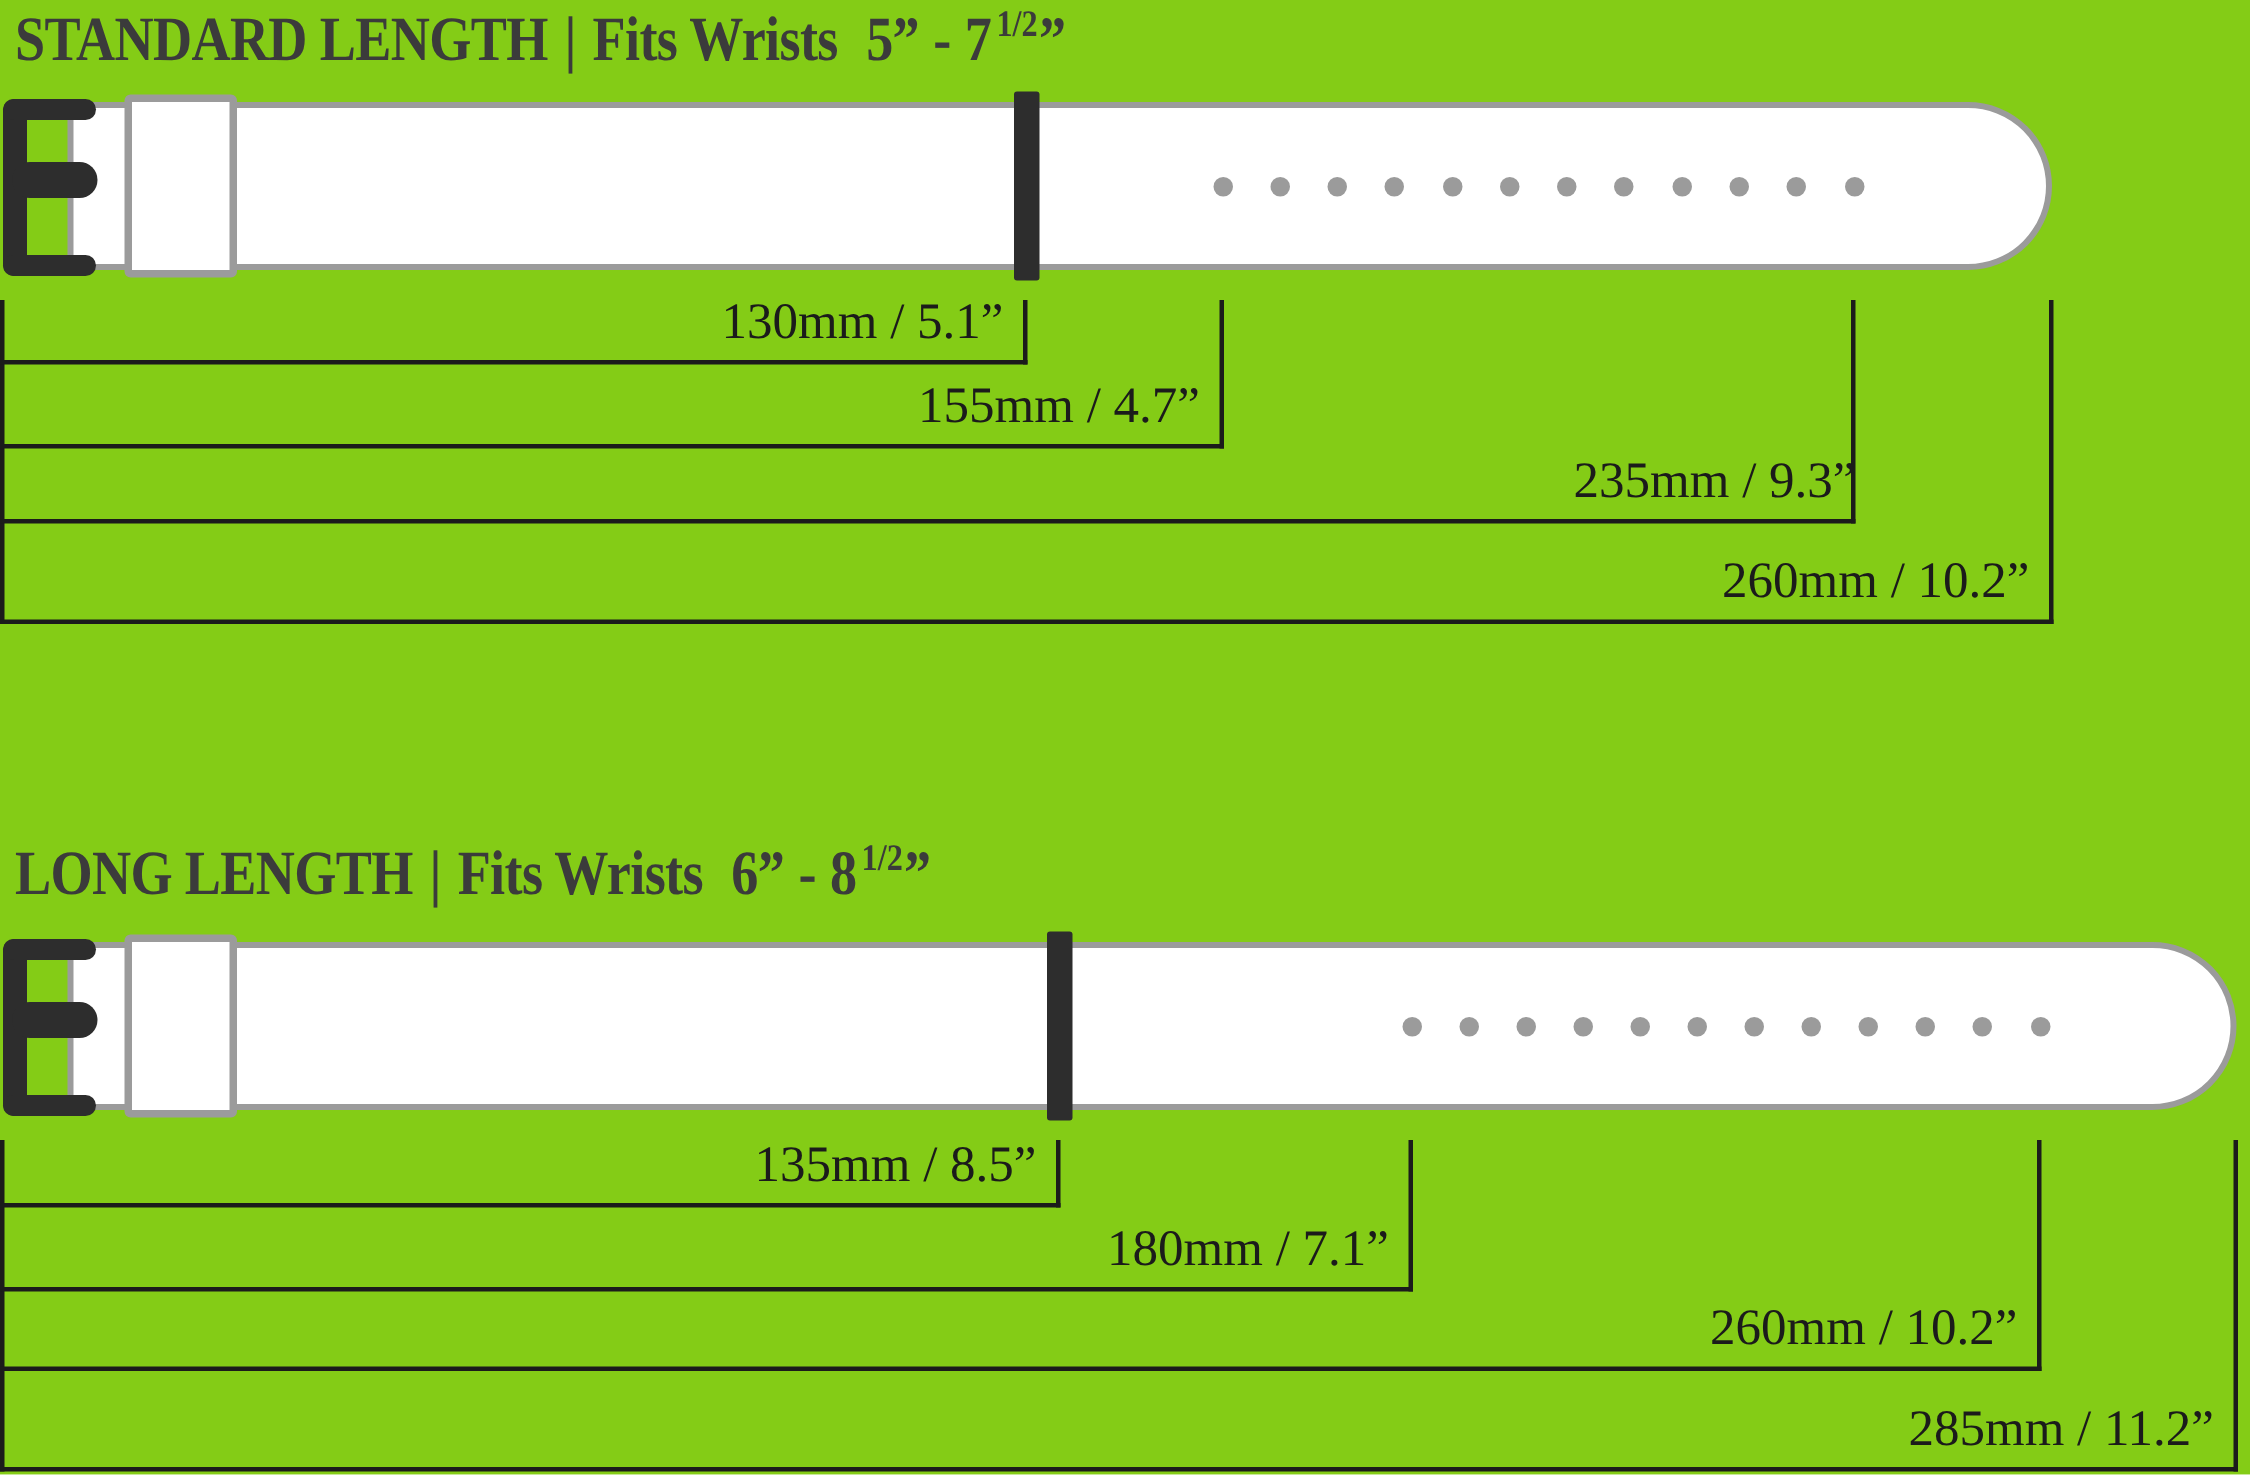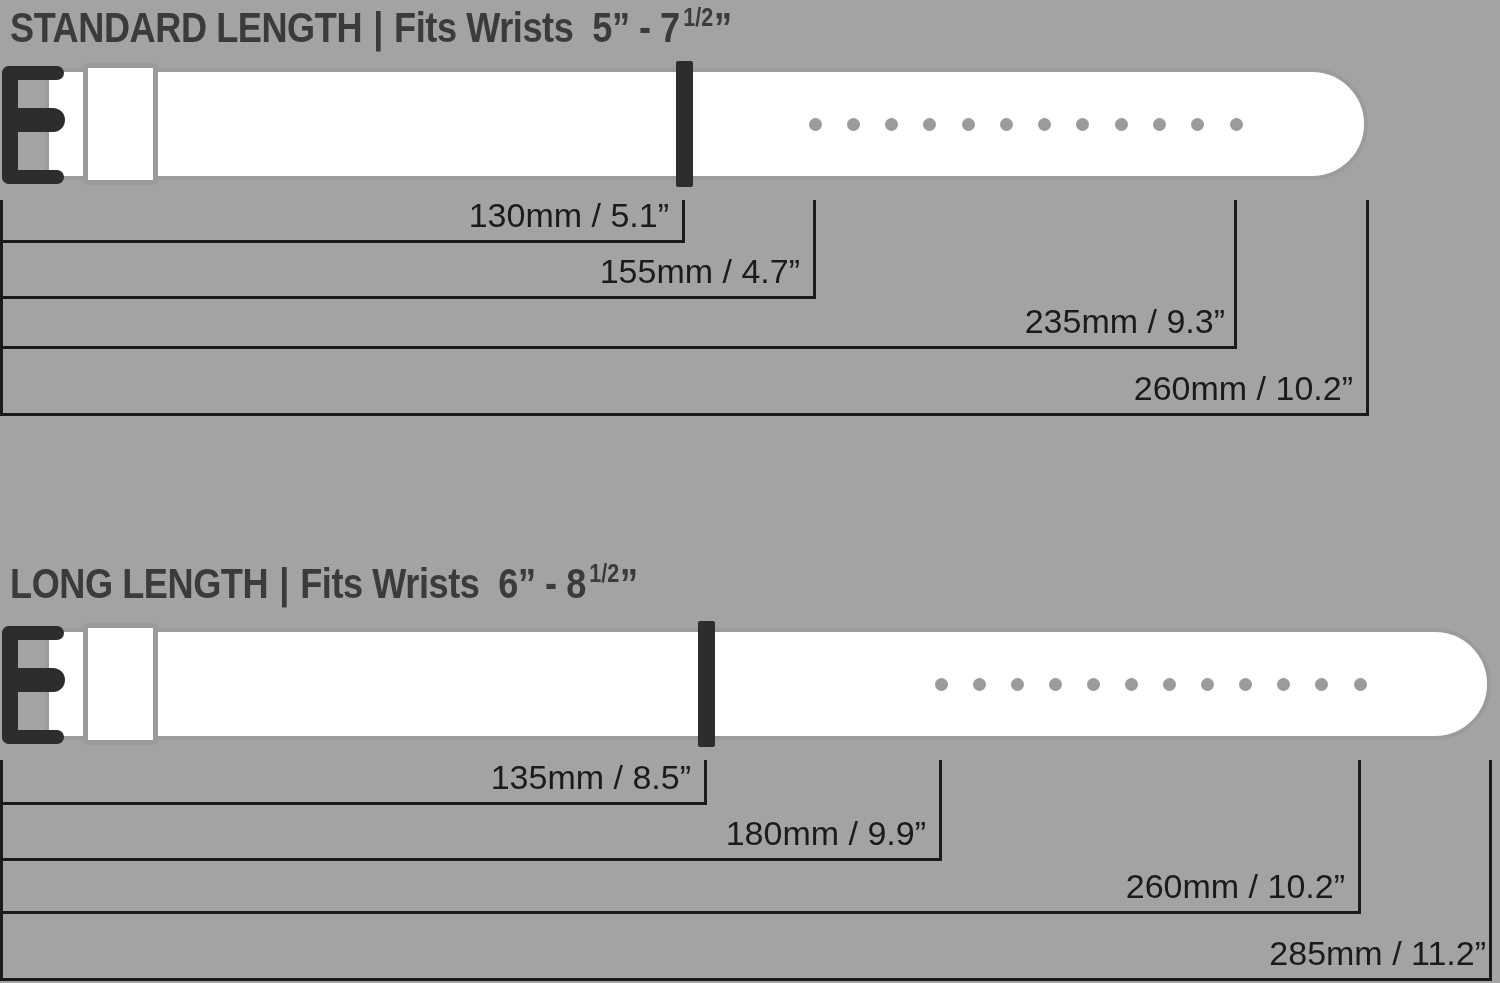--- a/index.html
+++ b/index.html
@@ -1,18 +1,18 @@
 <!DOCTYPE html>
 <html><head>
 <meta charset="utf-8">
 <style>
   html,body{margin:0;padding:0;background:#ffffff;}
   .canvas{
-    position:relative;width:1500px;height:983px;background:#a3a3a3;overflow:hidden;
-    font-family:Liberation Sans, sans-serif;
+    position:relative;width:1500px;height:983px;background:#84cc16;overflow:hidden;
+    font-family:Liberation Serif, serif;
   }
   .section-title{
     position:absolute;left:10px;white-space:nowrap;
     font-weight:bold;font-size:42px;line-height:46px;color:#3b3b3b;
     letter-spacing:-0.5px;transform:scaleX(0.86);transform-origin:left top;
   }
   .section-title .sep{margin:0 13px;}
   .section-title .size{margin-left:22px;}
   .section-title .dash{margin:0 11px;}
   .section-title sup.frac{
@@ -60,21 +60,21 @@
     <div class="abs" style="left: 1230px; top: 118px; width: 13px; height: 13px; background: rgb(155, 155, 155); border-radius: 50%;"></div>
     <div class="abs" style="left: 0px; top: 200px; width: 3px; height: 216px; background: rgb(27, 27, 27);"></div>
     <div class="abs" style="left: 0px; top: 240px; width: 685px; height: 3px; background: rgb(27, 27, 27);"></div>
     <div class="abs" style="left: 682px; top: 200px; width: 3px; height: 43px; background: rgb(27, 27, 27);"></div>
     <div class="abs dim-label" style="left: 0px; top: 194px; width: 669px; height: 42px; line-height: 42px;">130mm / 5.1”</div>
     <div class="abs" style="left: 0px; top: 296px; width: 816px; height: 3px; background: rgb(27, 27, 27);"></div>
     <div class="abs" style="left: 813px; top: 200px; width: 3px; height: 99px; background: rgb(27, 27, 27);"></div>
     <div class="abs dim-label" style="left: 0px; top: 250px; width: 800px; height: 42px; line-height: 42px;">155mm / 4.7”</div>
     <div class="abs" style="left: 0px; top: 346px; width: 1237px; height: 3px; background: rgb(27, 27, 27);"></div>
     <div class="abs" style="left: 1234px; top: 200px; width: 3px; height: 149px; background: rgb(27, 27, 27);"></div>
-    <div class="abs dim-label" style="left: 4px; top: 300px; width: 1221px; height: 42px; line-height: 42px;">235mm / 9.3”</div>
+    <div class="abs dim-label" style="left: 16px; top: 300px; width: 1221px; height: 42px; line-height: 42px;">235mm / 9.3”</div>
     <div class="abs" style="left: 0px; top: 413px; width: 1369px; height: 3px; background: rgb(27, 27, 27);"></div>
     <div class="abs" style="left: 1366px; top: 200px; width: 3px; height: 216px; background: rgb(27, 27, 27);"></div>
     <div class="abs dim-label" style="left: 0px; top: 367px; width: 1353px; height: 42px; line-height: 42px;">260mm / 10.2”</div>
     <div class="abs" style="left: 45px; top: 628px; width: 1446px; height: 112px; border: 4px solid rgb(155, 155, 155); border-radius: 0px 56px 56px 0px; box-sizing: border-box; background: rgb(255, 255, 255);"></div>
     <div class="abs" style="left: 83px; top: 623px; width: 75px; height: 122px; border: 5px solid rgb(155, 155, 155); box-sizing: border-box; background: rgb(255, 255, 255); border-radius: 4px;"></div>
     <div class="abs" style="left: 2px; top: 626px; width: 16px; height: 118px; background: rgb(45, 45, 45); border-radius: 8px;"></div>
     <div class="abs" style="left: 2px; top: 626px; width: 62px; height: 14px; background: rgb(45, 45, 45); border-radius: 7px;"></div>
     <div class="abs" style="left: 2px; top: 730px; width: 62px; height: 14px; background: rgb(45, 45, 45); border-radius: 7px;"></div>
     <div class="abs" style="left: 8px; top: 668px; width: 57px; height: 24px; background: rgb(45, 45, 45); border-radius: 12px;"></div>
     <div class="abs" style="left: 698px; top: 621px; width: 17px; height: 126px; background: rgb(45, 45, 45); border-radius: 2px;"></div>
@@ -89,20 +89,20 @@
     <div class="abs" style="left: 1239px; top: 678px; width: 13px; height: 13px; background: rgb(155, 155, 155); border-radius: 50%;"></div>
     <div class="abs" style="left: 1277px; top: 678px; width: 13px; height: 13px; background: rgb(155, 155, 155); border-radius: 50%;"></div>
     <div class="abs" style="left: 1315px; top: 678px; width: 13px; height: 13px; background: rgb(155, 155, 155); border-radius: 50%;"></div>
     <div class="abs" style="left: 1354px; top: 678px; width: 13px; height: 13px; background: rgb(155, 155, 155); border-radius: 50%;"></div>
     <div class="abs" style="left: 0px; top: 760px; width: 3px; height: 221px; background: rgb(27, 27, 27);"></div>
     <div class="abs" style="left: 0px; top: 802px; width: 707px; height: 3px; background: rgb(27, 27, 27);"></div>
     <div class="abs" style="left: 704px; top: 760px; width: 3px; height: 45px; background: rgb(27, 27, 27);"></div>
     <div class="abs dim-label" style="left: 0px; top: 756px; width: 691px; height: 42px; line-height: 42px;">135mm / 8.5”</div>
     <div class="abs" style="left: 0px; top: 858px; width: 942px; height: 3px; background: rgb(27, 27, 27);"></div>
     <div class="abs" style="left: 939px; top: 760px; width: 3px; height: 101px; background: rgb(27, 27, 27);"></div>
-    <div class="abs dim-label" style="left: 0px; top: 812px; width: 926px; height: 42px; line-height: 42px;">180mm / 9.9”</div>
+    <div class="abs dim-label" style="left: 0px; top: 812px; width: 926px; height: 42px; line-height: 42px;">180mm / 7.1”</div>
     <div class="abs" style="left: 0px; top: 911px; width: 1361px; height: 3px; background: rgb(27, 27, 27);"></div>
     <div class="abs" style="left: 1358px; top: 760px; width: 3px; height: 154px; background: rgb(27, 27, 27);"></div>
     <div class="abs dim-label" style="left: 0px; top: 865px; width: 1345px; height: 42px; line-height: 42px;">260mm / 10.2”</div>
     <div class="abs" style="left: 0px; top: 978px; width: 1492px; height: 3px; background: rgb(27, 27, 27);"></div>
     <div class="abs" style="left: 1489px; top: 760px; width: 3px; height: 221px; background: rgb(27, 27, 27);"></div>
-    <div class="abs dim-label" style="left: 10px; top: 932px; width: 1476px; height: 42px; line-height: 42px;">285mm / 11.2”</div>
+    <div class="abs dim-label" style="left: 0px; top: 932px; width: 1476px; height: 42px; line-height: 42px;">285mm / 11.2”</div>
   </div>
 
 </body></html>

